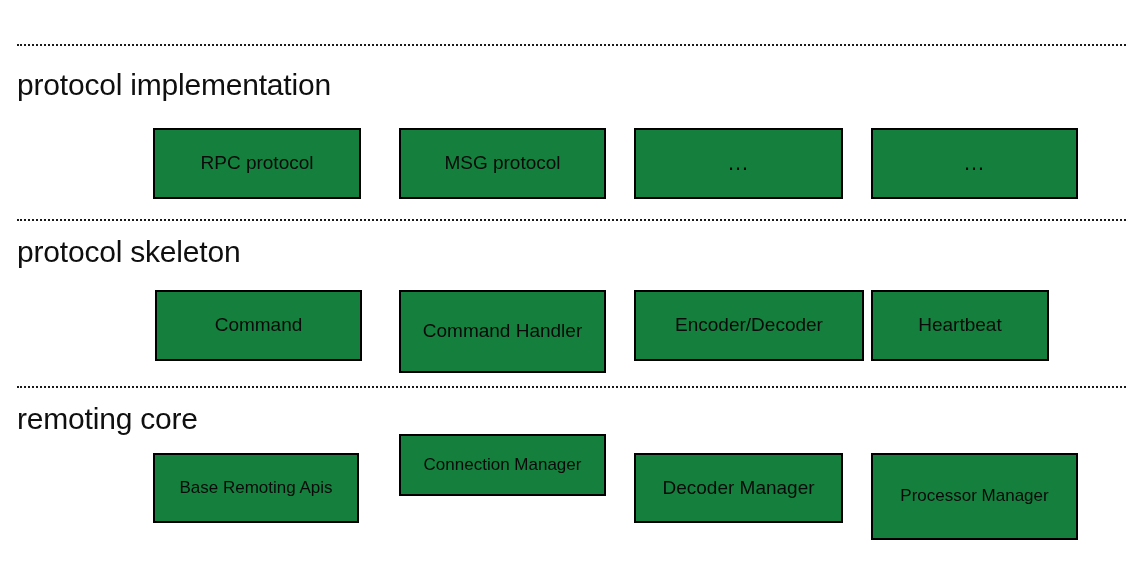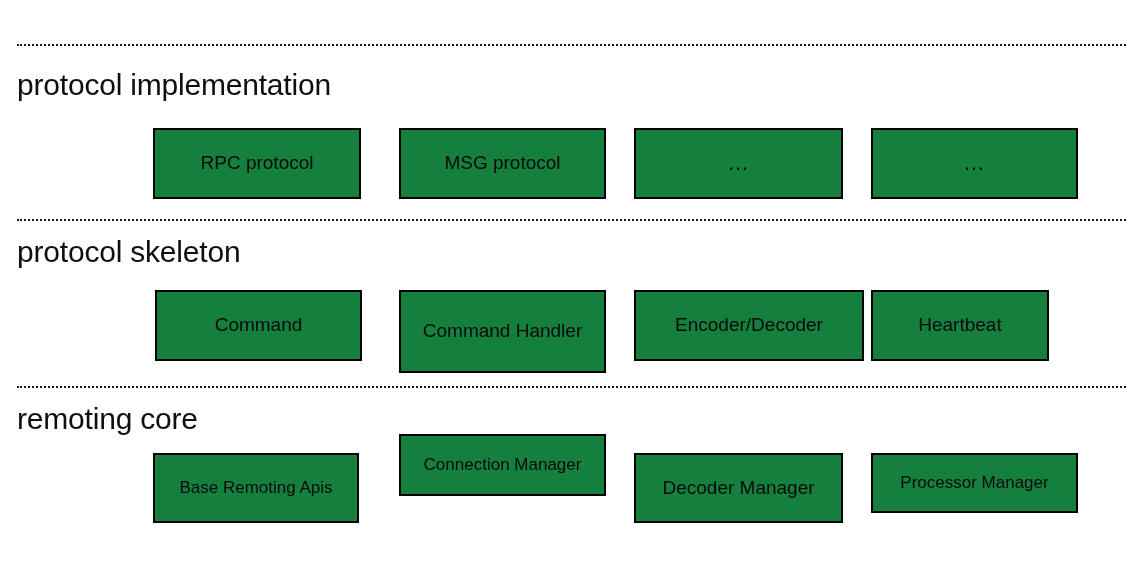--- a/index.html
+++ b/index.html
@@ -80,15 +80,15 @@
   <div class="box" style="left:399px; top:290px; width:207px; height:83px;">Command Handler</div>
   <div class="box" style="left:634px; top:290px; width:230px; height:71px;">Encoder/Decoder</div>
   <div class="box" style="left:871px; top:290px; width:178px; height:71px;">Heartbeat</div>
 
   <div class="divider" style="top:386px;"></div>
   <div class="section-label" style="top:404px;">remoting core</div>
 
   <div class="box tight" style="left:153px; top:453px; width:206px; height:70px;">Base Remoting Apis</div>
   <div class="box tight" style="left:399px; top:434px; width:207px; height:62px;">Connection Manager</div>
   <div class="box" style="left:634px; top:453px; width:209px; height:70px;">Decoder Manager</div>
-  <div class="box tight" style="left:871px; top:453px; width:207px; height:60px;">Processor Manager</div>
+  <div class="box tight" style="left:871px; top:453px; width:207px; height:87px;">Processor Manager</div>
 
 </div>
 
 </body></html>

